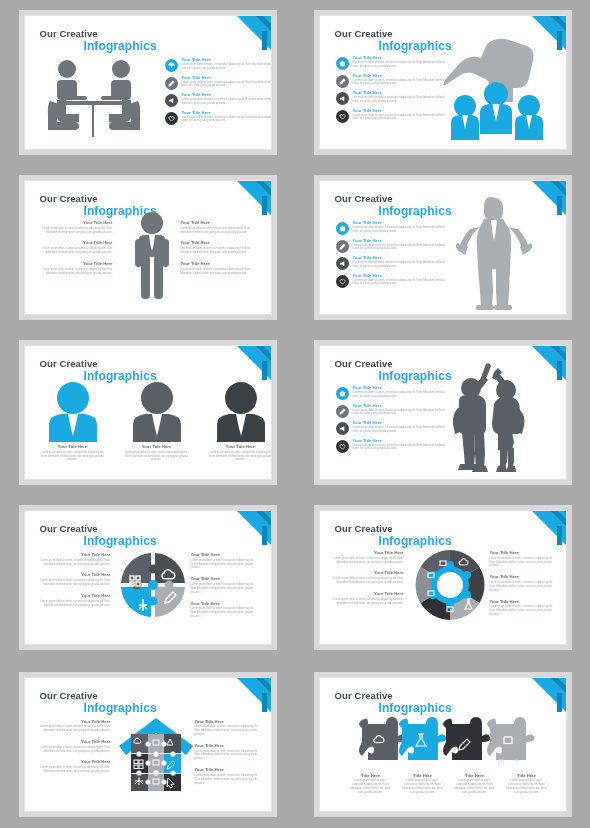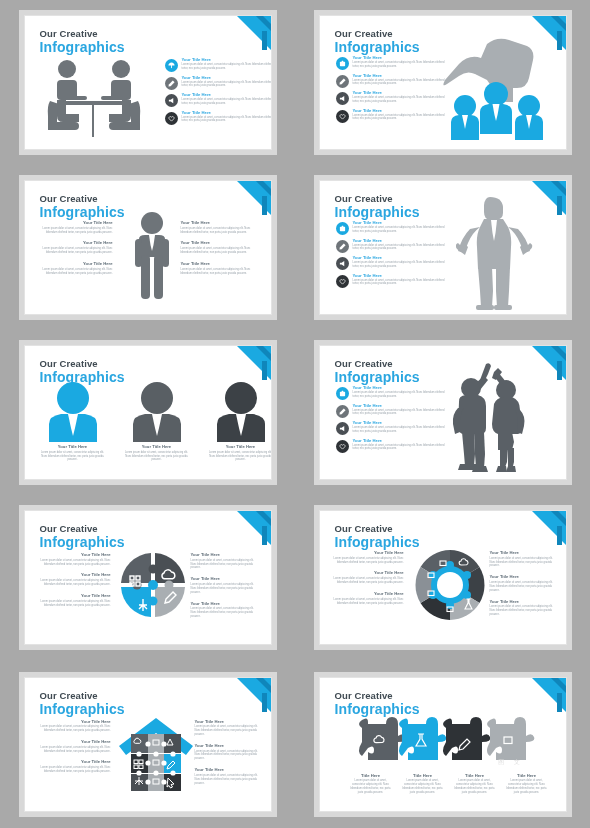--- a/index.html
+++ b/index.html
@@ -32,21 +32,21 @@
   .ribbon .fold{
     position:absolute;top:4px;right:-10px;width:30px;height:5px;
     background:#0f86bb;transform:rotate(45deg);transform-origin:center;
   }
   .ribbon .fold2{
     position:absolute;top:15px;right:4px;width:5px;height:22px;
     background:#0f86bb;
   }
   .title{position:absolute;left:15px;top:12px;line-height:1.18;}
   .t1{font-size:9.5px;font-weight:bold;color:#3f4a52;letter-spacing:.1px;}
-  .t2{font-size:14px;font-weight:bold;color:#2aa6e0;letter-spacing:.1px;}
+  .t2{font-size:12px;font-weight:bold;color:#2aa6e0;letter-spacing:.1px;margin-left:44px;}
 
   
   .iconlist{position:absolute;display:flex;flex-direction:column;gap:3.5px;}
   .ilrow{display:flex;align-items:flex-start;gap:4px;}
   .circ{
     width:13px;height:13px;border-radius:50%;flex:0 0 13px;
     display:flex;align-items:center;justify-content:center;
     color:#fff;margin-top:1px;
   }
   .circ svg{width:7px;height:7px;display:block;}

